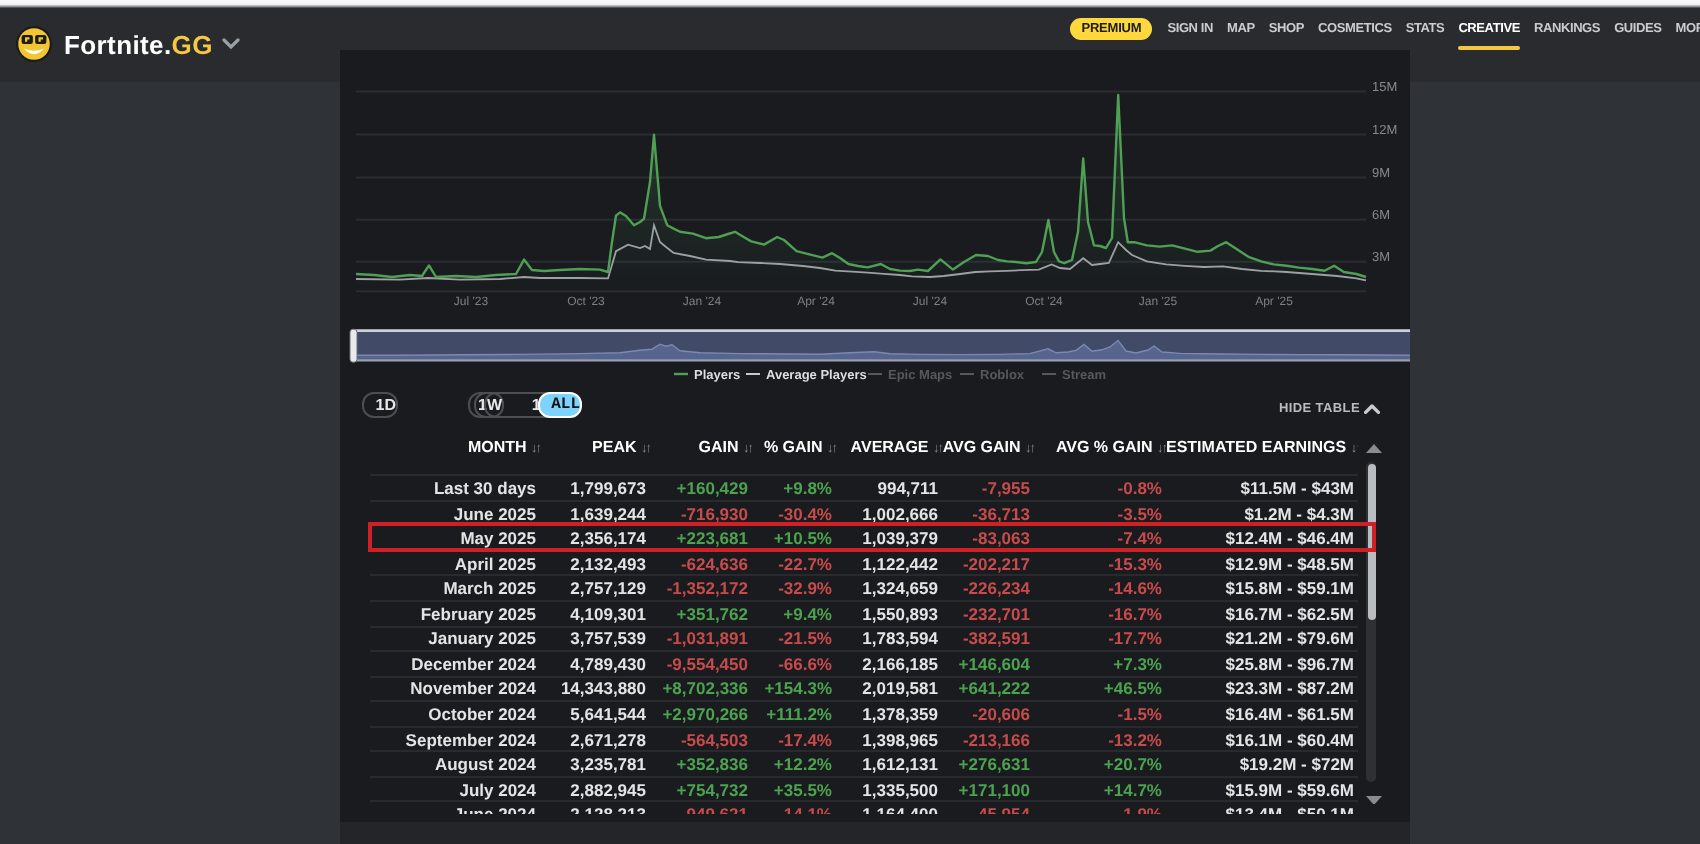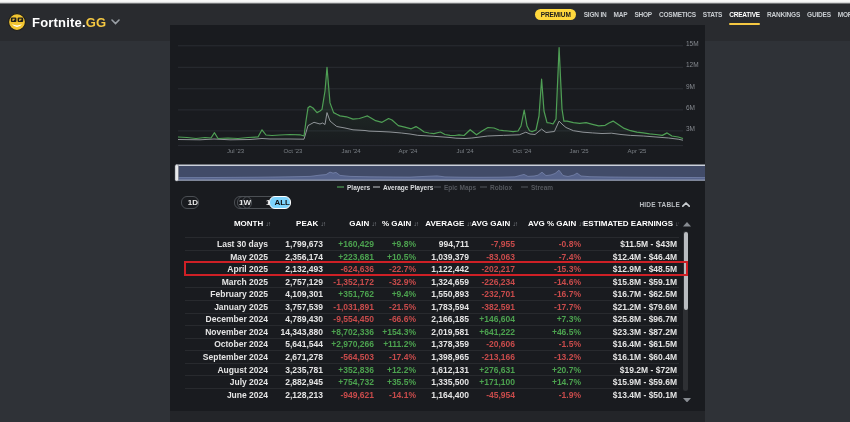--- a/index.html
+++ b/index.html
@@ -12,21 +12,21 @@
 #brand { margin-left:6px; font-size:13px; font-weight:bold; color:#fff; letter-spacing:0.2px; }
 #brand .gg { color:#f5c842; }
 #navright { position:absolute; right:-10px; top:0; height:22px; display:flex; align-items:center; gap:0; }
 .nitem { color:#c9cdd1; font-size:6.5px; font-weight:bold; padding:0 3.5px; letter-spacing:-0.2px; }
 .nitem.active { color:#fff; position:relative; }
 .nitem.active::after { content:""; position:absolute; left:3px; right:3px; bottom:-7px; height:2px; background:#f5c842; border-radius:2px; }
 #premium { background:#ffd83d; color:#1c1c1c; font-size:6.5px; font-weight:bold; padding:2px 5.5px; border-radius:7px; margin-right:4px; letter-spacing:-0.1px; }
 #content { left:170px; top:25px; width:535px; height:397px; background:#191b1f; }
 #hidetable { position:absolute; right:15px; top:176px; color:#b8bcc0; font-size:6.5px; font-weight:bold; letter-spacing:0.2px; display:flex; align-items:center; }
 .rsbtn { position:absolute; height:13px; border:1px solid #4b4f54; border-radius:6px; color:#e8e8e8; font-size:8px; font-weight:bold; text-align:right; line-height:11px; background:transparent; }
-.rsbtn.sel { background:#7dd3fc; color:#111; border-color:#fff; }
+.rsbtn.sel { background:#7dd3fc; color:#111; border-color:#fff;font-family:Liberation Mono, monospace; }
 
 #tblclip { position:absolute; left:15px; top:190px; width:494px; height:192px; overflow:hidden; }
 #tbl { position:absolute; left:0; top:0; width:494px; }
 table { border-collapse:collapse; width:494px; table-layout:fixed; }
 th { color:#fff; font-size:8px; font-weight:bold; text-align:right; padding:0; white-space:nowrap; }
 td { color:#e4e4e4; font-size:8.5px; font-weight:bold; text-align:right; white-space:nowrap; height:12.55px; padding:0 2px 0 0; border-top:1px solid #282a2e; }
 tr.hdr th { height:22.8px; vertical-align:top; padding-top:4.2px; }
 #botstrip { position:absolute; left:0px; top:386px; width:535px; height:11px; background:#232529; }
 td.g { color:#4ca24f; }
 td.r { color:#c84b4b; }
@@ -165,20 +165,30 @@
               <td>Last 30 days</td>
               <td>1,799,673</td>
               <td class="g">+160,429</td>
               <td class="g">+9.8%</td>
               <td>994,711</td>
               <td class="r">-7,955</td>
               <td class="r">-0.8%</td>
               <td>$11.5M - $43M</td>
             </tr>
       <tr>
+              <td>June 2025</td>
+              <td>1,639,244</td>
+              <td class="r">-716,930</td>
+              <td class="r">-30.4%</td>
+              <td>1,002,666</td>
+              <td class="r">-36,713</td>
+              <td class="r">-3.5%</td>
+              <td>$1.2M - $4.3M</td>
+            </tr>
+      <tr>
               <td>May 2025</td>
               <td>2,356,174</td>
               <td class="g">+223,681</td>
               <td class="g">+10.5%</td>
               <td>1,039,379</td>
               <td class="r">-83,063</td>
               <td class="r">-7.4%</td>
               <td>$12.4M - $46.4M</td>
             </tr>
       <tr>

